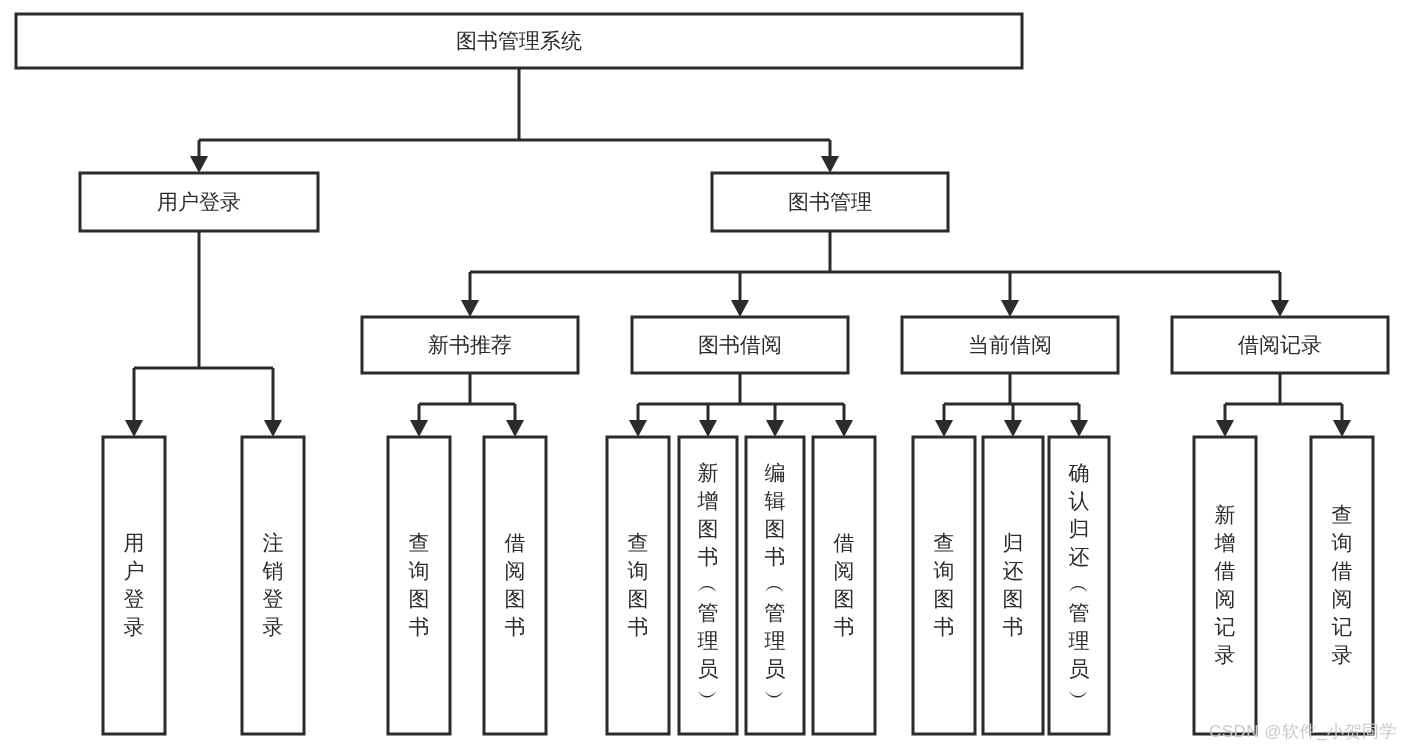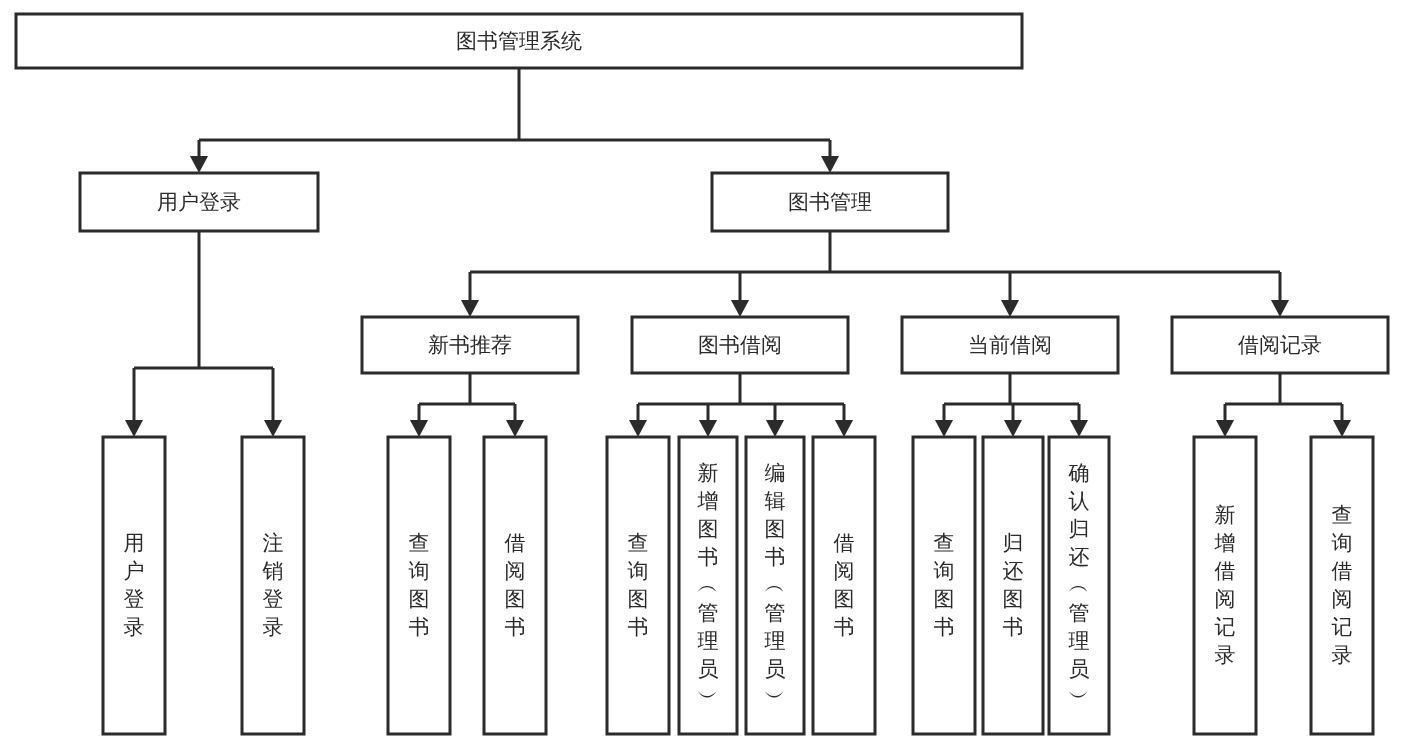--- a/index.html
+++ b/index.html
@@ -163,13 +163,14 @@
           <rect x="1194" y="437" width="62" height="297" class="node-rect"></rect>
           <text x="1225" y="521.5" class="node-label-v"><tspan x="1225" dy="0">新</tspan><tspan x="1225" dy="28">增</tspan><tspan x="1225" dy="28">借</tspan><tspan x="1225" dy="28">阅</tspan><tspan x="1225" dy="28">记</tspan><tspan x="1225" dy="28">录</tspan></text>
         </g>
         <g>
           <rect x="1311" y="437" width="62" height="297" class="node-rect"></rect>
           <text x="1342" y="521.5" class="node-label-v"><tspan x="1342" dy="0">查</tspan><tspan x="1342" dy="28">询</tspan><tspan x="1342" dy="28">借</tspan><tspan x="1342" dy="28">阅</tspan><tspan x="1342" dy="28">记</tspan><tspan x="1342" dy="28">录</tspan></text>
         </g>
       </g>
   </svg>
 
+  <div class="watermark">CSDN @软件_小贺同学</div>
 </div>
 
 </body></html>

